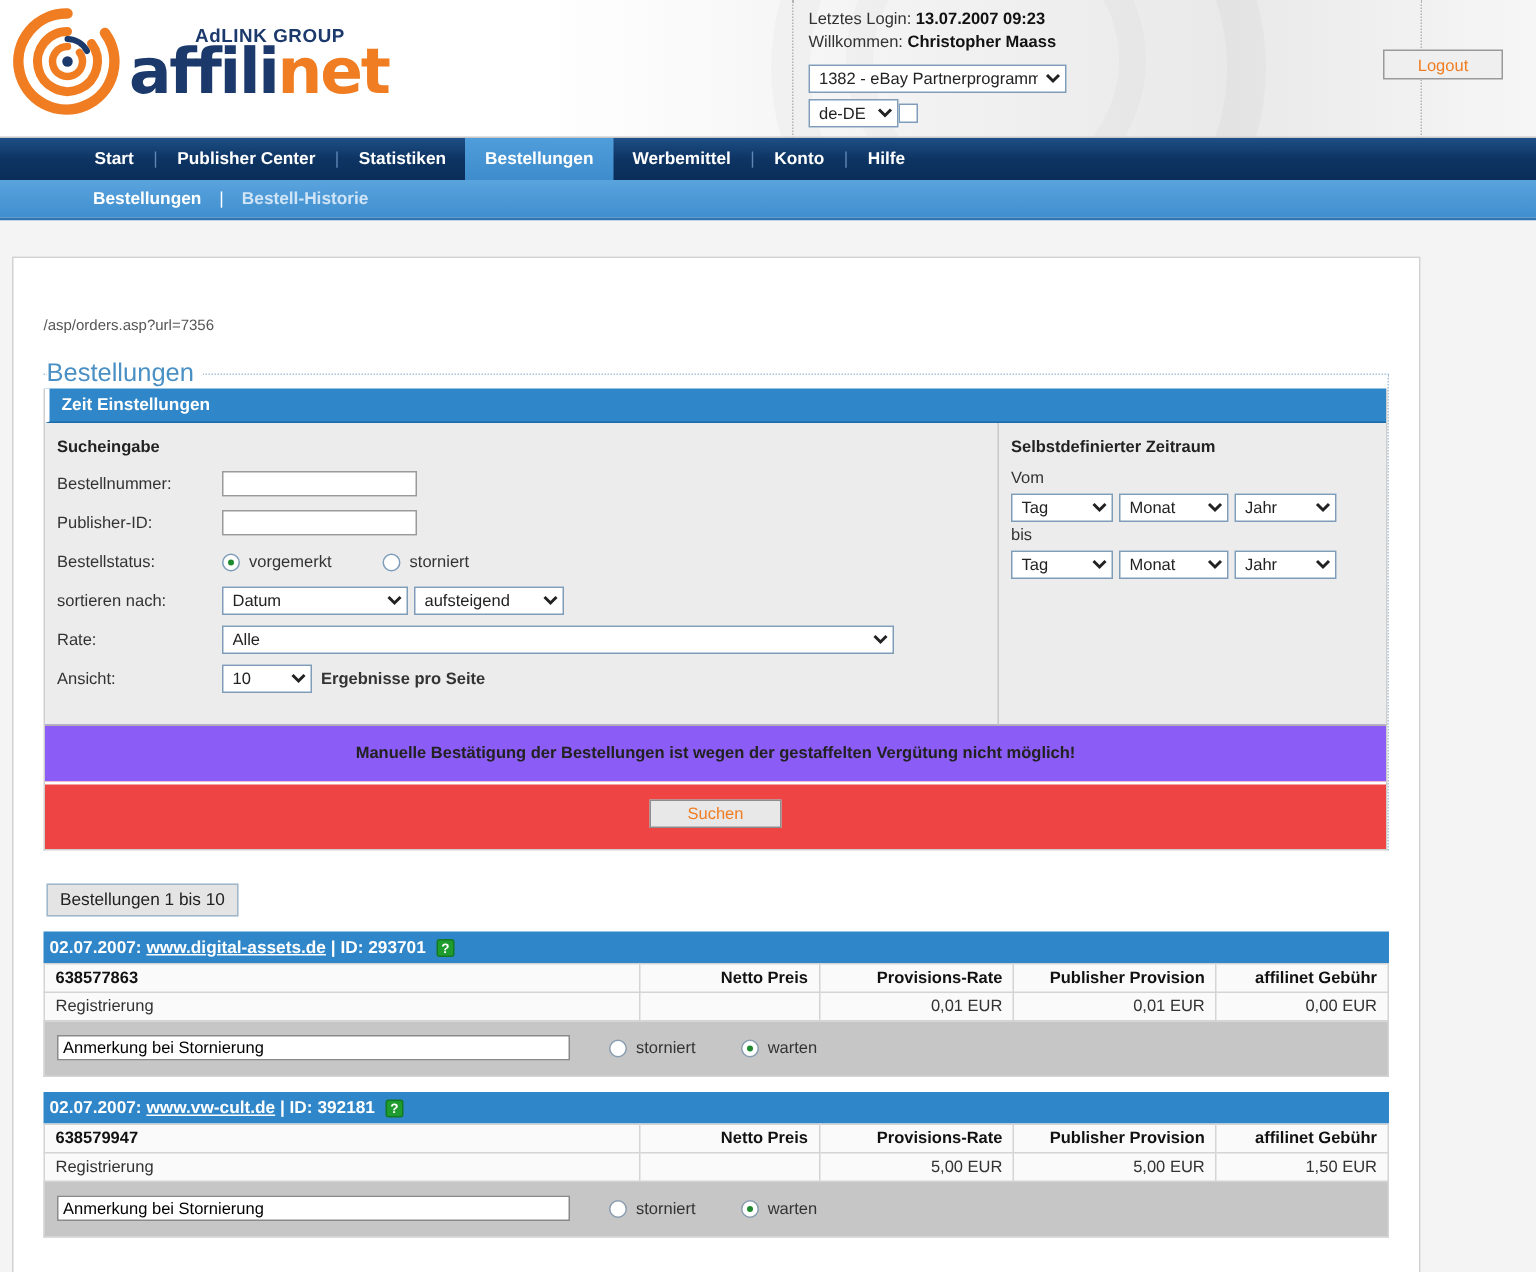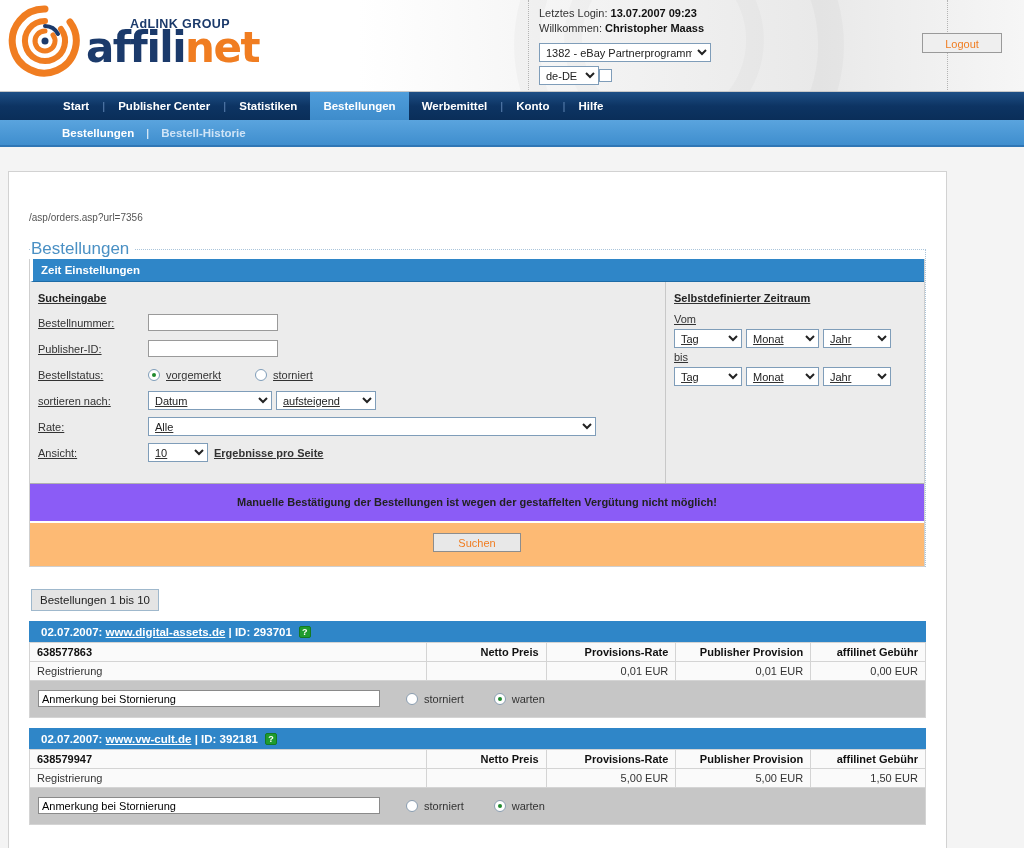--- a/index.html
+++ b/index.html
@@ -148,21 +148,21 @@
     background: #2f86c8; color: #fff; font-weight: bold; font-size: 11.5px;
     flex: 0 0 635px; display: flex; align-items: center; padding-left: 8px;
     border-bottom: 1px solid #1d6ba6;
   }
   .sb-head-r {
     background: #2f86c8; color: #fff; font-weight: bold; font-size: 11.5px;
     flex: 1; display: flex; align-items: center; padding-left: 8px;
     border-left: 3px solid #ffffff;
     border-bottom: 1px solid #1d6ba6;
   }
-  .sb-body { display: flex; background: #ececec; text-decoration: underline; }
+  .sb-body { display: flex; background: #ececec; }
   .sb-left { flex: 0 0 635px; padding: 10px 0 14px 8px; }
   .sb-right { flex: 1; padding: 10px 0 14px 8px; border-left: 1px solid #c8c8c8; }
 
   .sec-title { font-weight: bold; font-size: 11px; color: #222; margin-bottom: 9px; }
   .frow { display: flex; align-items: center; margin-bottom: 7px; height: 19px; }
   .flabel { width: 110px; font-size: 11px; color: #333; }
   .ftext {
     border: 1px solid #9a9a9a; background: #fff; height: 17px;
     font-family: "Liberation Sans", sans-serif; font-size: 11px;
     padding: 0 3px; color: #000;
@@ -187,41 +187,41 @@
 
   .date-line { font-size: 11px; color: #333; margin: 2px 0 4px 0; }
   .date-row { display: flex; gap: 4px; margin-bottom: 3px; }
 
   .notice {
     background: #8b5cf6; border-top: 1px solid #b0b0b0;
     text-align: center; font-weight: bold; font-size: 11px; color: #222;
     padding: 12px 0 13px 0;
   }
   .submit-bar {
-    background: #fdba74; border-top: 2px solid #ffffff;
+    background: #ef4444; border-top: 2px solid #ffffff;
     text-align: center; padding: 10px 0 14px 0;
   }
   .suchen-btn {
     width: 88px; height: 19px; line-height: 17px;
     background: #e8e8e8; border: 1px solid #8d8d8d;
     color: #f07d21; font-size: 11px; font-family: "Liberation Sans", sans-serif;
     cursor: pointer;
   }
 
   .pager {
     display: inline-block; margin: 22px 0 10px 2px;
     background: #e4e4e4; border: 1px solid #9fb8cc;
     font-size: 11.5px; color: #222; padding: 4px 8px;
   }
 
   
   .order { margin-bottom: 10px; }
   .order-head {
     background: #2f86c8; color: #fff; font-weight: bold; font-size: 11.5px;
-    height: 21px; display: flex; align-items: center; padding-left: 12px;
+    height: 21px; display: flex; align-items: center; padding-left: 4px;
     gap: 0;
   }
   .order-head a { color: #ffffff; text-decoration: underline; }
   .q-icon {
     display: inline-block; width: 12px; height: 12px; margin-left: 7px;
     background: #1f9c2e; border: 1px solid #147a22; border-radius: 2px;
     color: #ffffff; font-size: 9px; font-weight: bold;
     line-height: 11px; text-align: center; cursor: pointer;
   }
   table.ot { width: 100%; border-collapse: collapse; font-size: 11px; }

